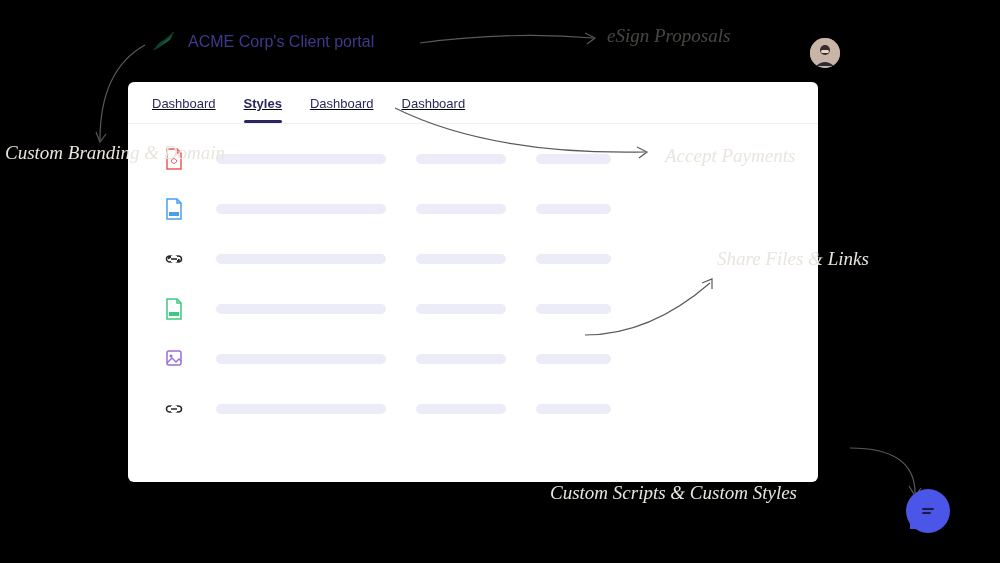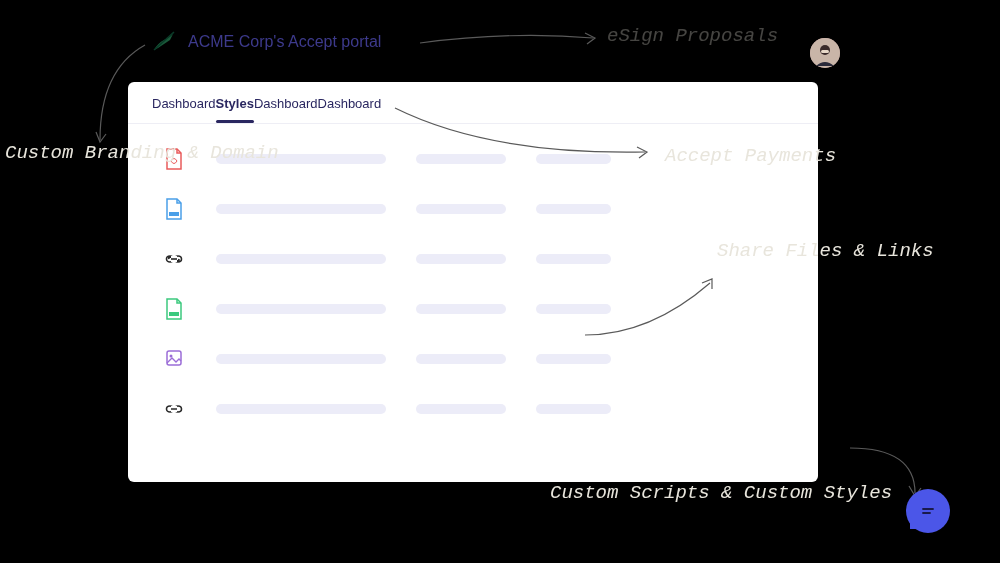--- a/index.html
+++ b/index.html
@@ -56,22 +56,24 @@
       height: 400px;
       background: #fff;
       border-radius: 6px;
       box-shadow: 0 2px 20px rgba(0,0,0,0.3);
       overflow: hidden;
     }
     
     
     .tabs {
       display: flex;
+      gap: 28px;
       padding: 14px 24px 0 24px;
       border-bottom: 1px solid #eeeef5;
+      text-decoration: underline;
     }
     .tab {
       color: #2a2760;
       font-size: 13px;
       padding-bottom: 12px;
       cursor: pointer;
       position: relative;
     }
     .tab.active {
       font-weight: 600;
@@ -114,41 +116,41 @@
       background: #ECECF8;
       border-radius: 5px;
     }
     .sk1 { width: 170px; }
     .sk2 { width: 90px; }
     .sk3 { width: 75px; }
     
     
     .annotation {
       position: absolute;
-      font-family: Liberation Mono, monospace;
+      font-family: Liberation Serif, serif;
       font-size: 19px;
       color: #e8e5dc;
       font-style: italic;
       white-space: nowrap;
     }
     .ann-branding {
       top: 142px;
       left: 5px;
     }
     .ann-esign {
       top: 25px;
       left: 607px;
       color: rgba(232,229,220,0.3);
     }
     .ann-payments {
       top: 145px;
       left: 665px;
     }
     .ann-files {
-      top: 240px;
+      top: 248px;
       left: 717px;
     }
     .ann-scripts {
       top: 440px;
       left: 550px;
       margin-top: 42px;
     }
     
     
     .chat-bubble {
@@ -183,21 +185,21 @@
 </head>
 <body>
 
 <div class="header">
   <span class="logo">
     <svg viewBox="0 0 28 28" width="28" height="28">
       <path d="M4 22 C6 18, 10 14, 14 12 C18 10, 22 8, 24 4 L20 12 L14 16 L8 20 Z" fill="#1a5a3a"></path>
       <path d="M4 22 L24 4" stroke="#0a3a28" stroke-width="1.5" fill="none"></path>
     </svg>
   </span>
-  <span class="portal-title">ACME Corp's Accept portal</span>
+  <span class="portal-title">ACME Corp's Client portal</span>
 </div>
 
 <div class="avatar">
   <svg viewBox="0 0 30 30" width="30" height="30">
     <circle cx="15" cy="15" r="15" fill="#c9b5a8"></circle>
     <circle cx="15" cy="12" r="5" fill="#3a2a2a"></circle>
     <rect x="11" y="12" width="8" height="3" rx="1.5" fill="#e8d8c8"></rect>
     <path d="M6 28 Q15 20 24 28" fill="#2a2a3a"></path>
   </svg>
 </div>

